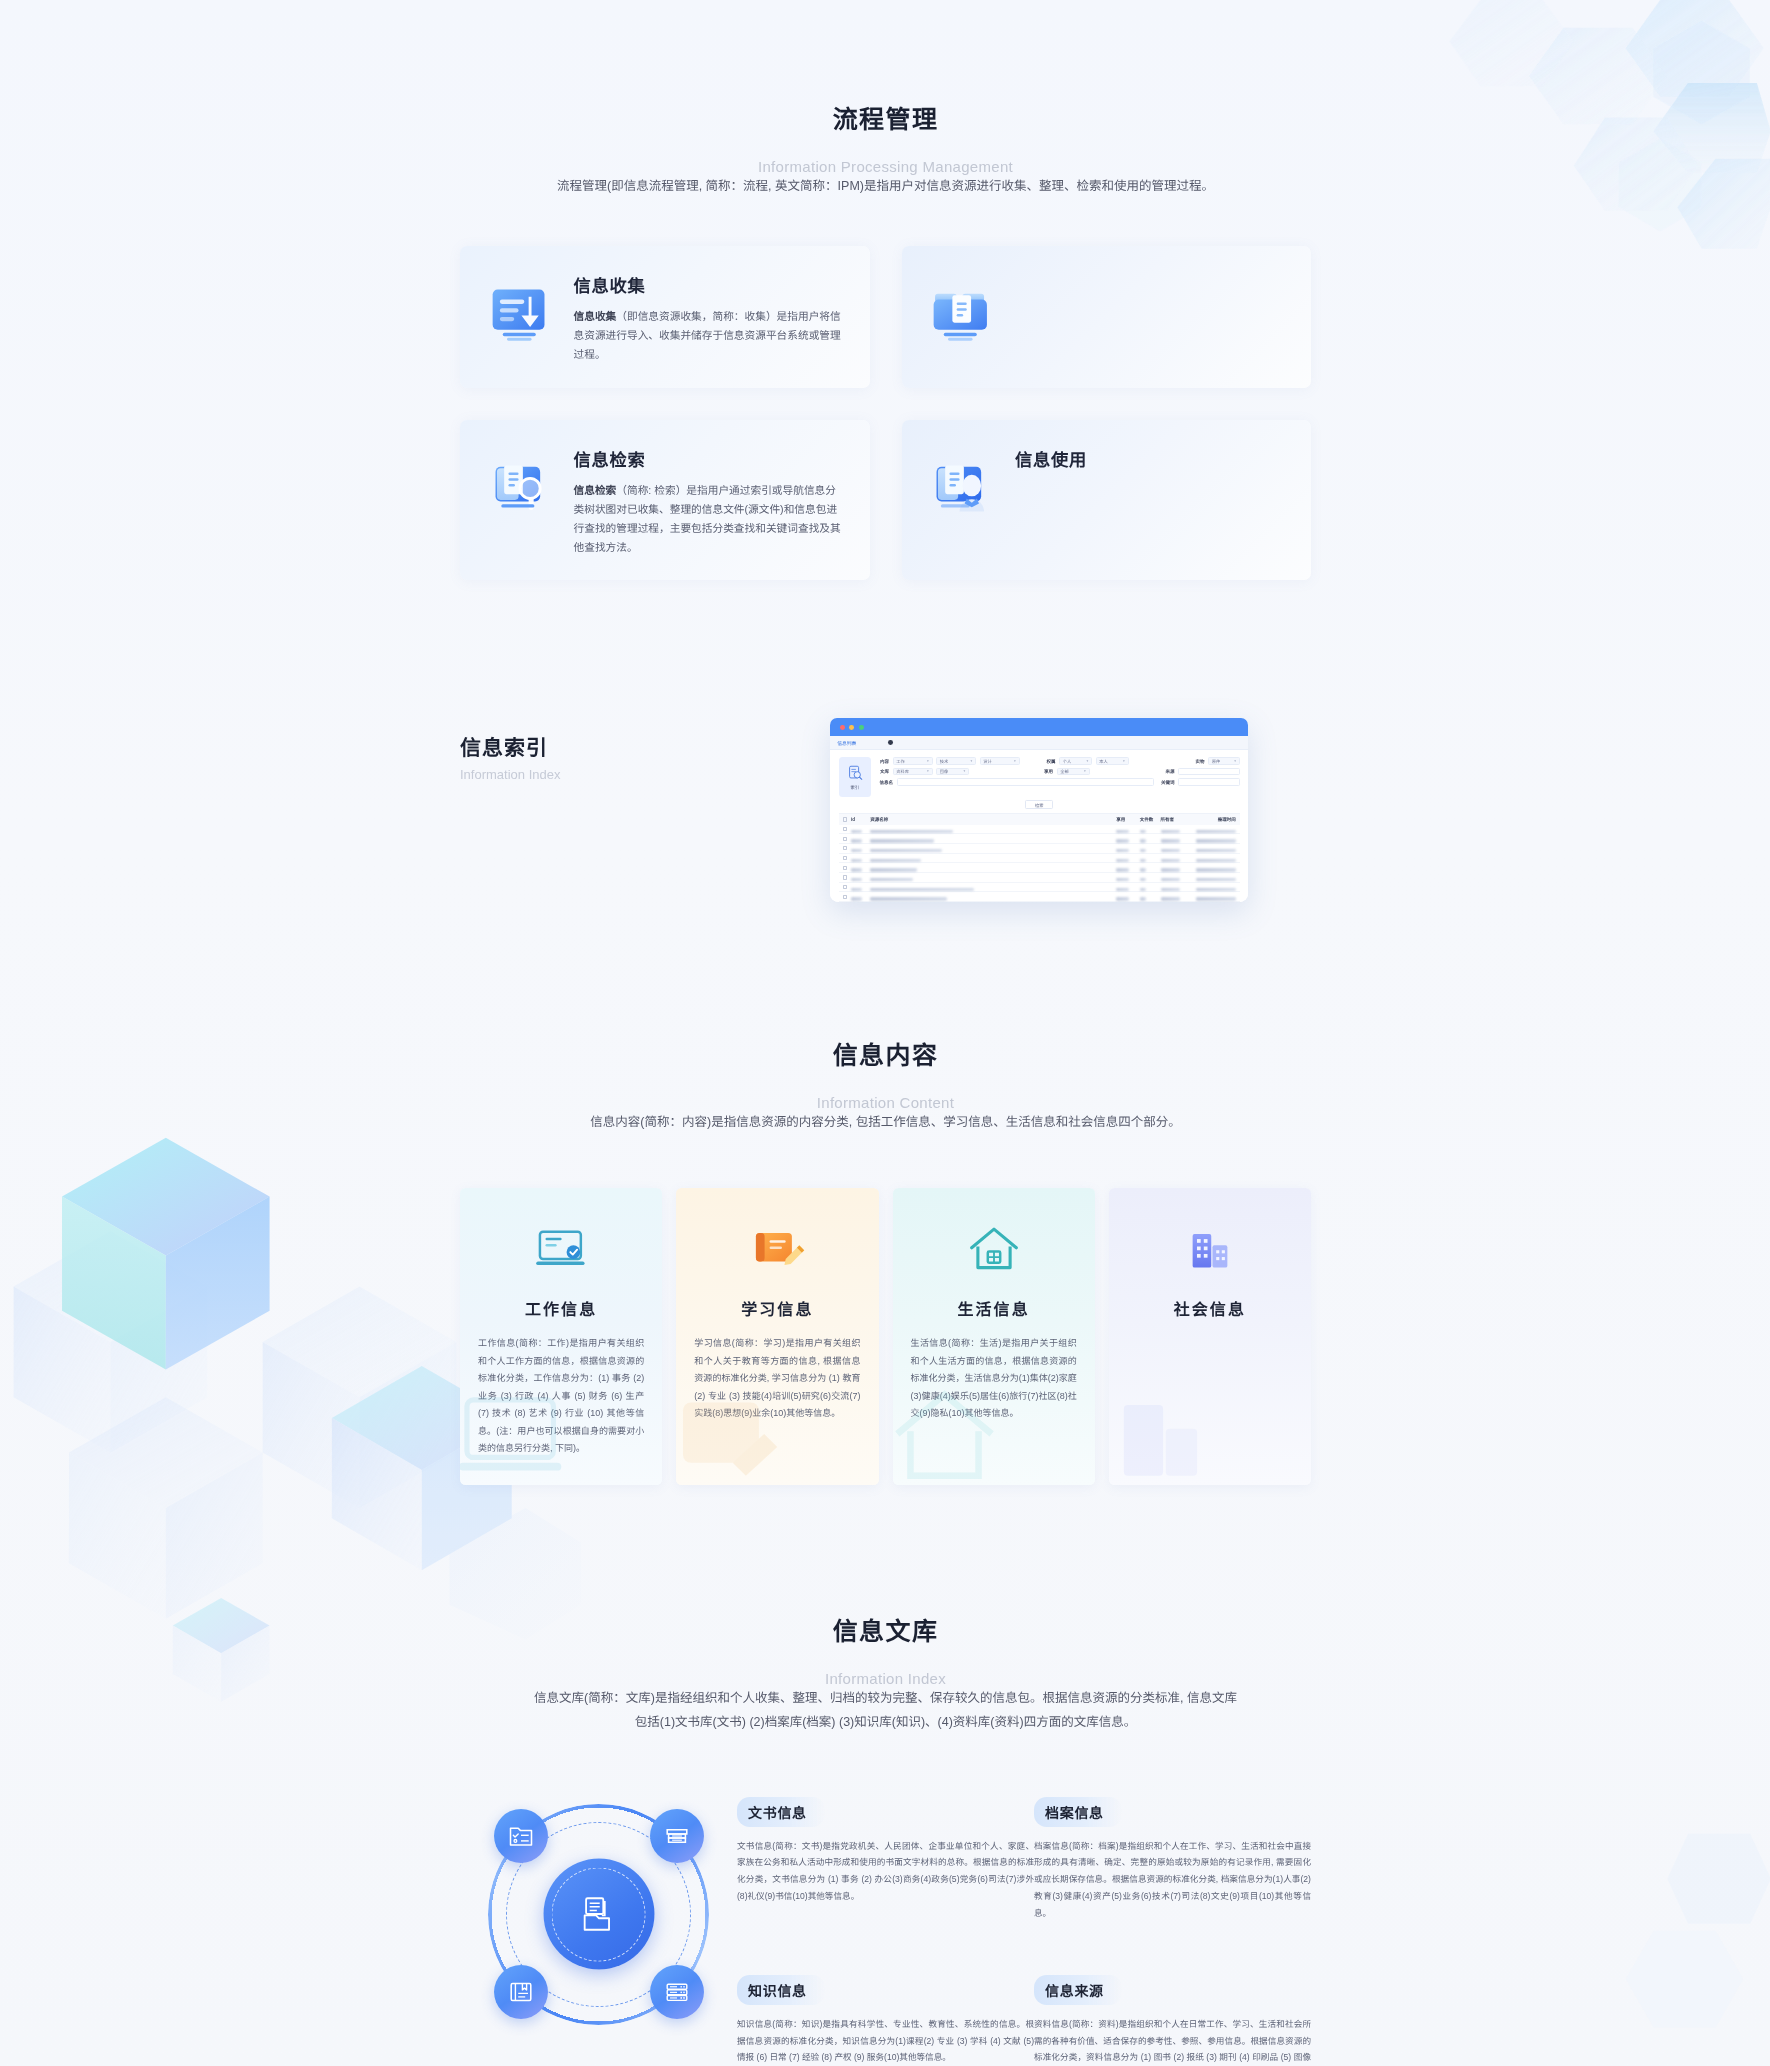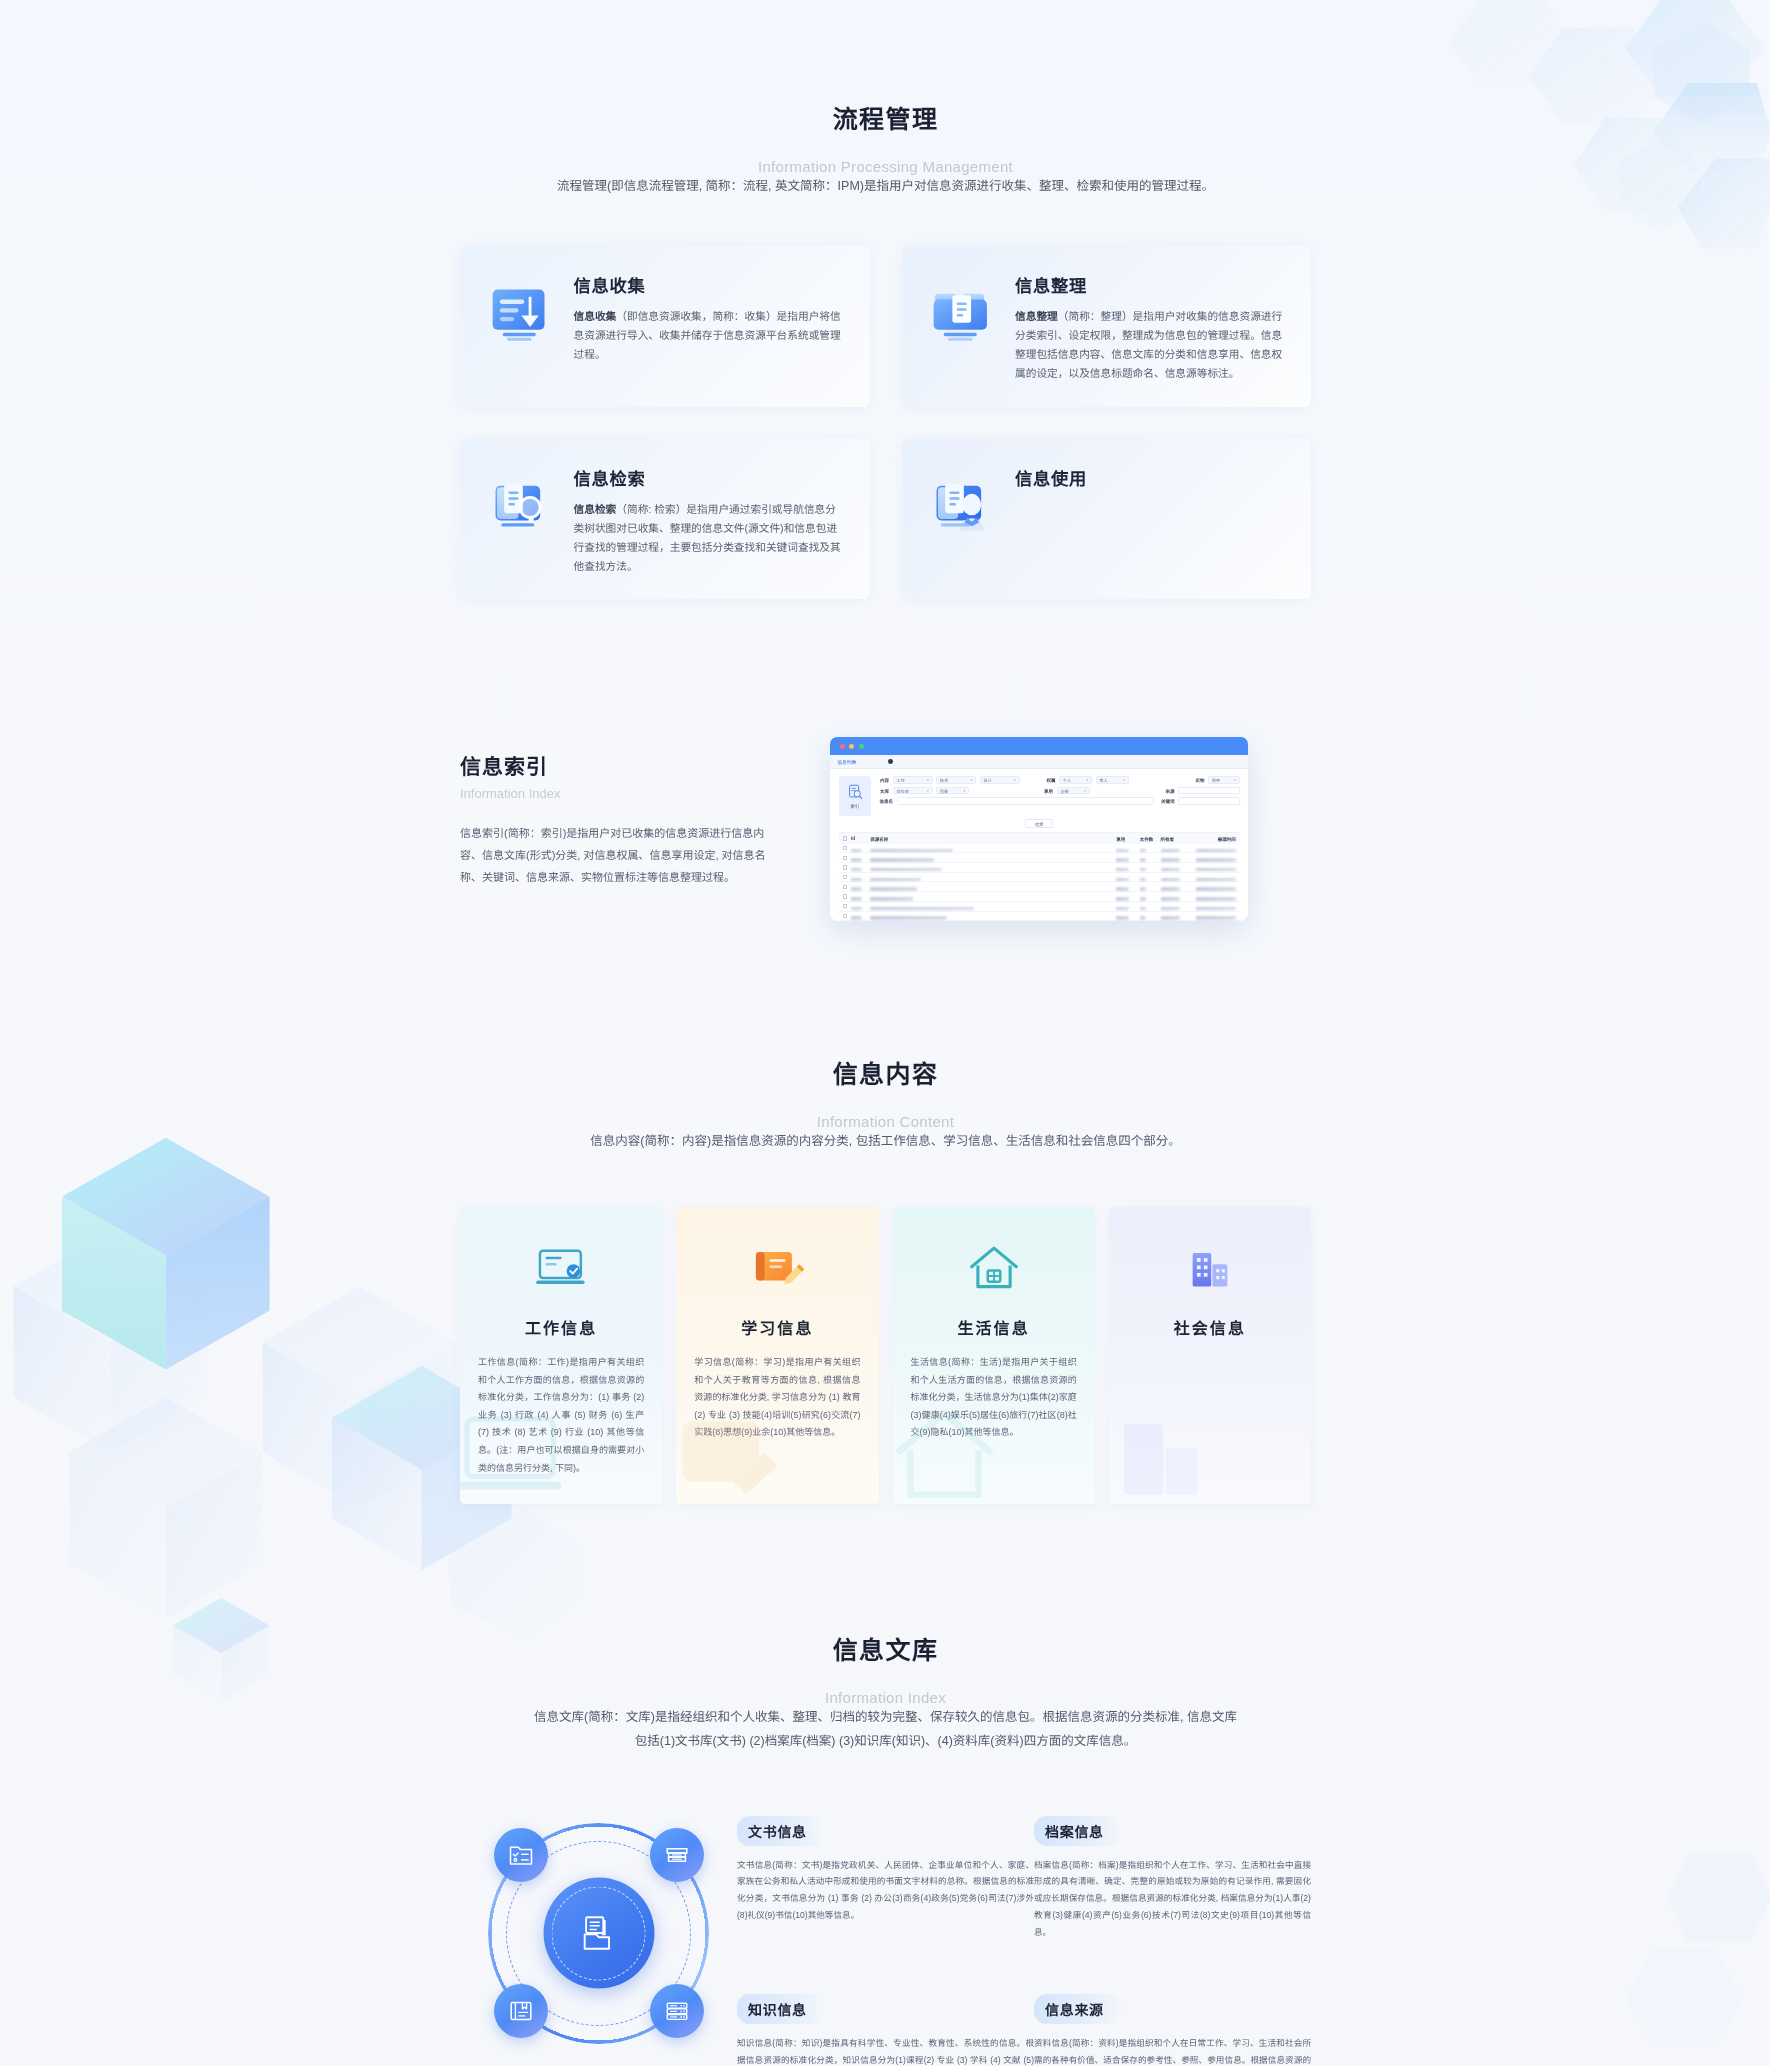--- a/index.html
+++ b/index.html
@@ -401,24 +401,20 @@
                 <rect x="52" y="22" width="30" height="12" rx="4" fill="url(#g2b)"></rect>
                 <rect x="12" y="30" width="74" height="42" rx="7" fill="url(#g2a)"></rect>
                 <rect x="38" y="24" width="26" height="38" rx="3" fill="#fbfdff"></rect>
                 <rect x="44" y="34" width="14" height="3.4" rx="1.7" fill="#86b9fb"></rect>
                 <rect x="44" y="42" width="14" height="3.4" rx="1.7" fill="#86b9fb"></rect>
                 <rect x="44" y="50" width="9" height="3.4" rx="1.7" fill="#86b9fb"></rect>
                 <rect x="26" y="76" width="46" height="5" rx="2.5" fill="#5e9cf8"></rect>
                 <rect x="32" y="83" width="34" height="4" rx="2" fill="#9cc7fc" opacity=".8"></rect>
               </svg>
             </div>
-            <div class="proc-body">
-              <div class="proc-title">信息整理</div>
-              <div class="proc-text"><b>信息整理</b><span>（简称：整理）是指用户对收集的信息资源进行分类索引、设定权限，整理成为信息包的管理过程。信息整理包括信息内容、信息文库的分类和信息享用、信息权属的设定，以及信息标题命名、信息源等标注。</span></div>
-            </div>
           </div>
 
           <div class="proc-card v1">
             <div class="proc-icon">
               <svg viewBox="0 0 100 100">
                 <defs>
                     <linearGradient id="g3a" x1="0" y1="0" x2="1" y2="1">
                   <stop offset="0%" stop-color="#6aa9fb"></stop>
                       <stop offset="100%" stop-color="#2f6fee"></stop>
                     </linearGradient>
@@ -475,21 +471,20 @@
             </div>
           </div>
 
         </div>
       </div>
 
       <div class="index-sec">
         <div class="index-left">
           <div class="index-title">信息索引</div>
           <div class="index-sub">Information Index</div>
-          <div class="index-desc">信息索引(简称：索引)是指用户对已收集的信息资源进行信息内容、信息文库(形式)分类, 对信息权属、信息享用设定, 对信息名称、关键词、信息来源、实物位置标注等信息整理过程。</div>
         </div>
 
         <div class="index-right">
           <div class="mock">
             <div class="mock-bar">
               <span class="dot r"></span>
               <span class="dot y"></span>
               <span class="dot g"></span>
             </div>
             <div class="mock-tabs">

